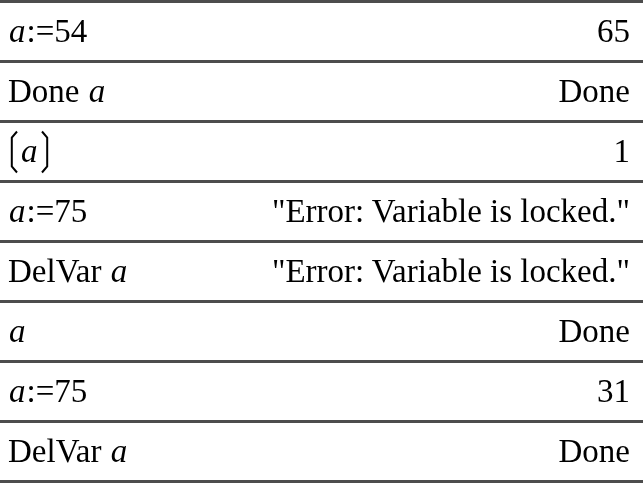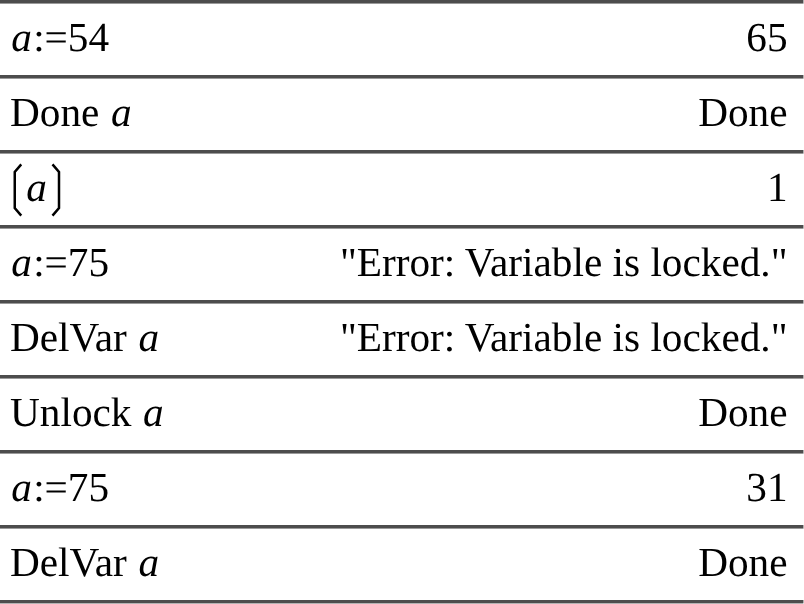--- a/index.html
+++ b/index.html
@@ -81,21 +81,21 @@
     <div class="expr"><span class="var">a</span><span>:=75</span></div>
     <div class="result"><span>"Error: Variable is locked."</span></div>
   </div>
     <div class="sep"></div>
     <div class="row">
     <div class="expr"><span>DelVar </span><span class="var">a</span></div>
     <div class="result"><span>"Error: Variable is locked."</span></div>
   </div>
     <div class="sep"></div>
     <div class="row">
-    <div class="expr"><span>Unlock </span><span class="var">a</span></div>
+    <div class="expr"><span class="var">a</span></div>
     <div class="result"><span class="italic">Done</span></div>
   </div>
     <div class="sep"></div>
     <div class="row">
     <div class="expr"><span class="var">a</span><span>:=75</span></div>
     <div class="result"><span>31</span></div>
   </div>
     <div class="sep"></div>
     <div class="row">
     <div class="expr"><span>DelVar </span><span class="var">a</span></div>

